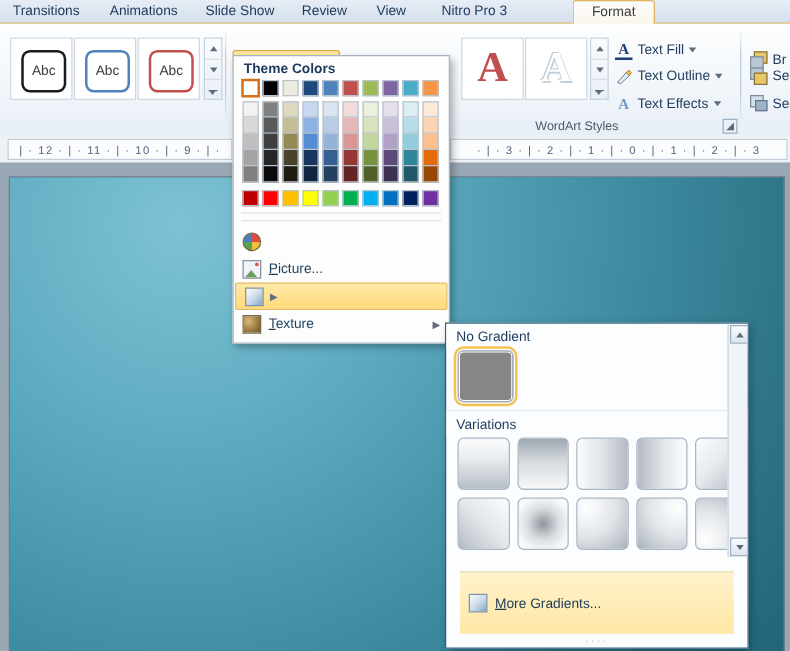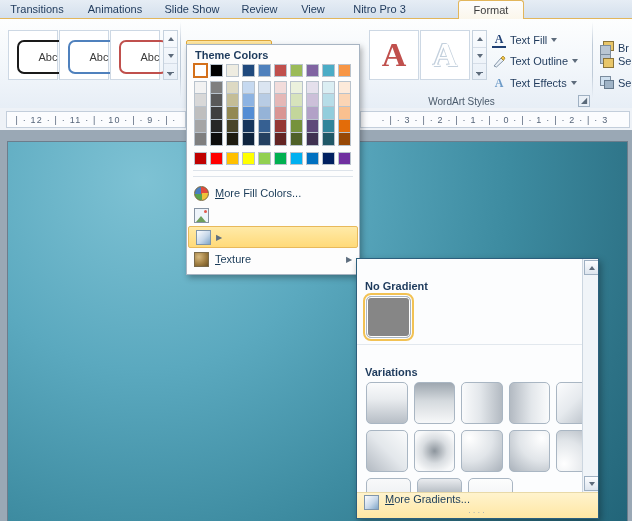--- a/index.html
+++ b/index.html
@@ -21,21 +21,21 @@
   #ribbon{position:absolute;left:0;top:19px;width:632px;height:89px;
     background:linear-gradient(to bottom,#fdfefe 0%,#f3f7fb 52%,#e7eef6 100%);
     border-bottom:1px solid #b6c4d4;}
   .grp-label{position:absolute;bottom:1px;font-size:10px;color:#4a5a6b;text-align:center;}
   .grp-sep{position:absolute;top:3px;width:1px;height:76px;
     background:linear-gradient(to bottom,rgba(190,203,216,0),#bfcbd8 30%,#bfcbd8 70%,rgba(190,203,216,0));}
   
   .shapethumb{position:absolute;top:11px;width:48px;height:48px;background:#fff;
     border:1px solid #cdd8e4;}
   .abcbox{position:absolute;left:8px;top:9px;width:32px;height:30px;border-radius:7px;
-    display:flex;align-items:center;justify-content:center;font-size:11px;color:#3b3b3b;padding-left:13px;}
+    display:flex;align-items:center;justify-content:center;font-size:11px;color:#3b3b3b;}
   .sgal-scroll{position:absolute;top:11px;width:13px;height:48px;
     background:linear-gradient(to bottom,#fafcfe,#e8eff7);border:1px solid #c6d2de;}
   .sgal-btn{position:absolute;left:0;width:13px;height:16px;display:flex;align-items:center;justify-content:center;}
   .sgal-btn + .sgal-btn{border-top:1px solid #d5dde7;}
   .caret{width:0;height:0;border-left:3px solid transparent;border-right:3px solid transparent;}
   .caret.up{border-bottom:4px solid #5d6b7b;}
   .caret.down{border-top:4px solid #5d6b7b;}
   
   #shapefill{position:absolute;left:186px;top:21px;height:20px;padding:0 4px;
     display:flex;align-items:center;gap:3px;
@@ -90,31 +90,31 @@
   .ico-pic:before{content:"";position:absolute;left:1px;bottom:0;width:0;height:0;
     border-left:5px solid transparent;border-right:5px solid transparent;border-bottom:6px solid #6d9e5c;}
   .ico-pic:after{content:"";position:absolute;right:1px;top:1px;width:3px;height:3px;border-radius:50%;background:#e2574c;}
   .ico-more{width:13px;height:13px;border-radius:50%;border:1px solid #7b6a3e;
     background:conic-gradient(#e24a3c 0 25%,#f0c23a 0 50%,#5aa34e 0 75%,#4a7fc1 0 100%);}
   
   #gradmenu{position:absolute;left:356px;top:258px;width:241px;height:259px;
     background:#fcfdfe;border:1px solid #2c5f7d;box-shadow:2px 3px 7px rgba(0,0,0,.32);z-index:60;
     display:flex;flex-direction:column;}
   .gm-body{position:relative;flex:1;overflow:hidden;}
-  .gm-head{font-size:11px;font-weight:bold;color:#1d3a5c;padding:21px 0 4px 8px;background:#fcfdfe;}
+  .gm-head{font-size:11px;font-weight:normal;color:#1d3a5c;padding:5px 0 4px 8px;background:#fcfdfe;}
   .gm-head.var{border-top:1px solid #e2e8ee;}
   .gthumb{width:43px;height:40px;border:1px solid #a9b6c3;border-radius:5px;}
   .gthumb.sel{outline:2px solid #f2c254;outline-offset:1px;box-shadow:0 0 0 1px #fff inset;}
   .grow{display:flex;gap:6px;padding:0 0 6px 9px;}
   .gm-scroll{position:absolute;right:0;top:0;width:15px;height:100%;
     background:#f0f4f8;border-left:1px solid #ccd6e0;}
   .gm-sbtn{position:absolute;left:1px;width:13px;height:13px;
     background:linear-gradient(to bottom,#fbfcfe,#dde5ee);border:1px solid #9fb0c2;
     display:flex;align-items:center;justify-content:center;}
-  .gm-foot{height:25px;margin:0;display:flex;align-items:flex-start;padding:0 4px;
+  .gm-foot{height:25px;margin:11px;display:flex;align-items:center;padding:12px 4px;
     background:linear-gradient(to bottom,#fff3cd,#ffe7a4);border-top:1px solid #e8d9a8;}
   .gm-grip{position:absolute;left:0;bottom:1px;width:100%;text-align:center;
     font-size:8px;color:#9aa8b6;letter-spacing:2px;}
 </style>
 </head>
 <body>
 
 <div id="tabstrip">
   <div class="underline"></div>
 <div class="tab" style="left: 4px; width: 66px; text-align: center; padding: 0px;"><span>Transitions</span></div>
@@ -344,26 +344,26 @@
       <div class="sw" title="#002060" style="background: rgb(0, 32, 96);"></div>
       <div class="sw" title="#7030a0" style="background: rgb(112, 48, 160);"></div>
     </div>
   <div class="msep"></div>
 
   <div class="msep"></div>
   <div class="mitem">
     <span class="mi-ico">
         <i class="ico-more"></i>
       </span>
-    <span class="mi-lab"><u>M</u>ore Fill Colors...</span>
   </div>
   <div class="mitem">
     <span class="mi-ico">
         <i class="ico-pic"></i>
       </span>
+    <span class="mi-lab"><u>P</u>icture...</span>
   </div>
   <div class="mitem hi">
     <span class="mi-ico">
         <i class="ico-grad"></i>
       </span>
     <span class="mi-arrow">▶</span>
   </div>
   <div class="mitem">
     <span class="mi-ico">
         <i class="ico-tex"></i>

